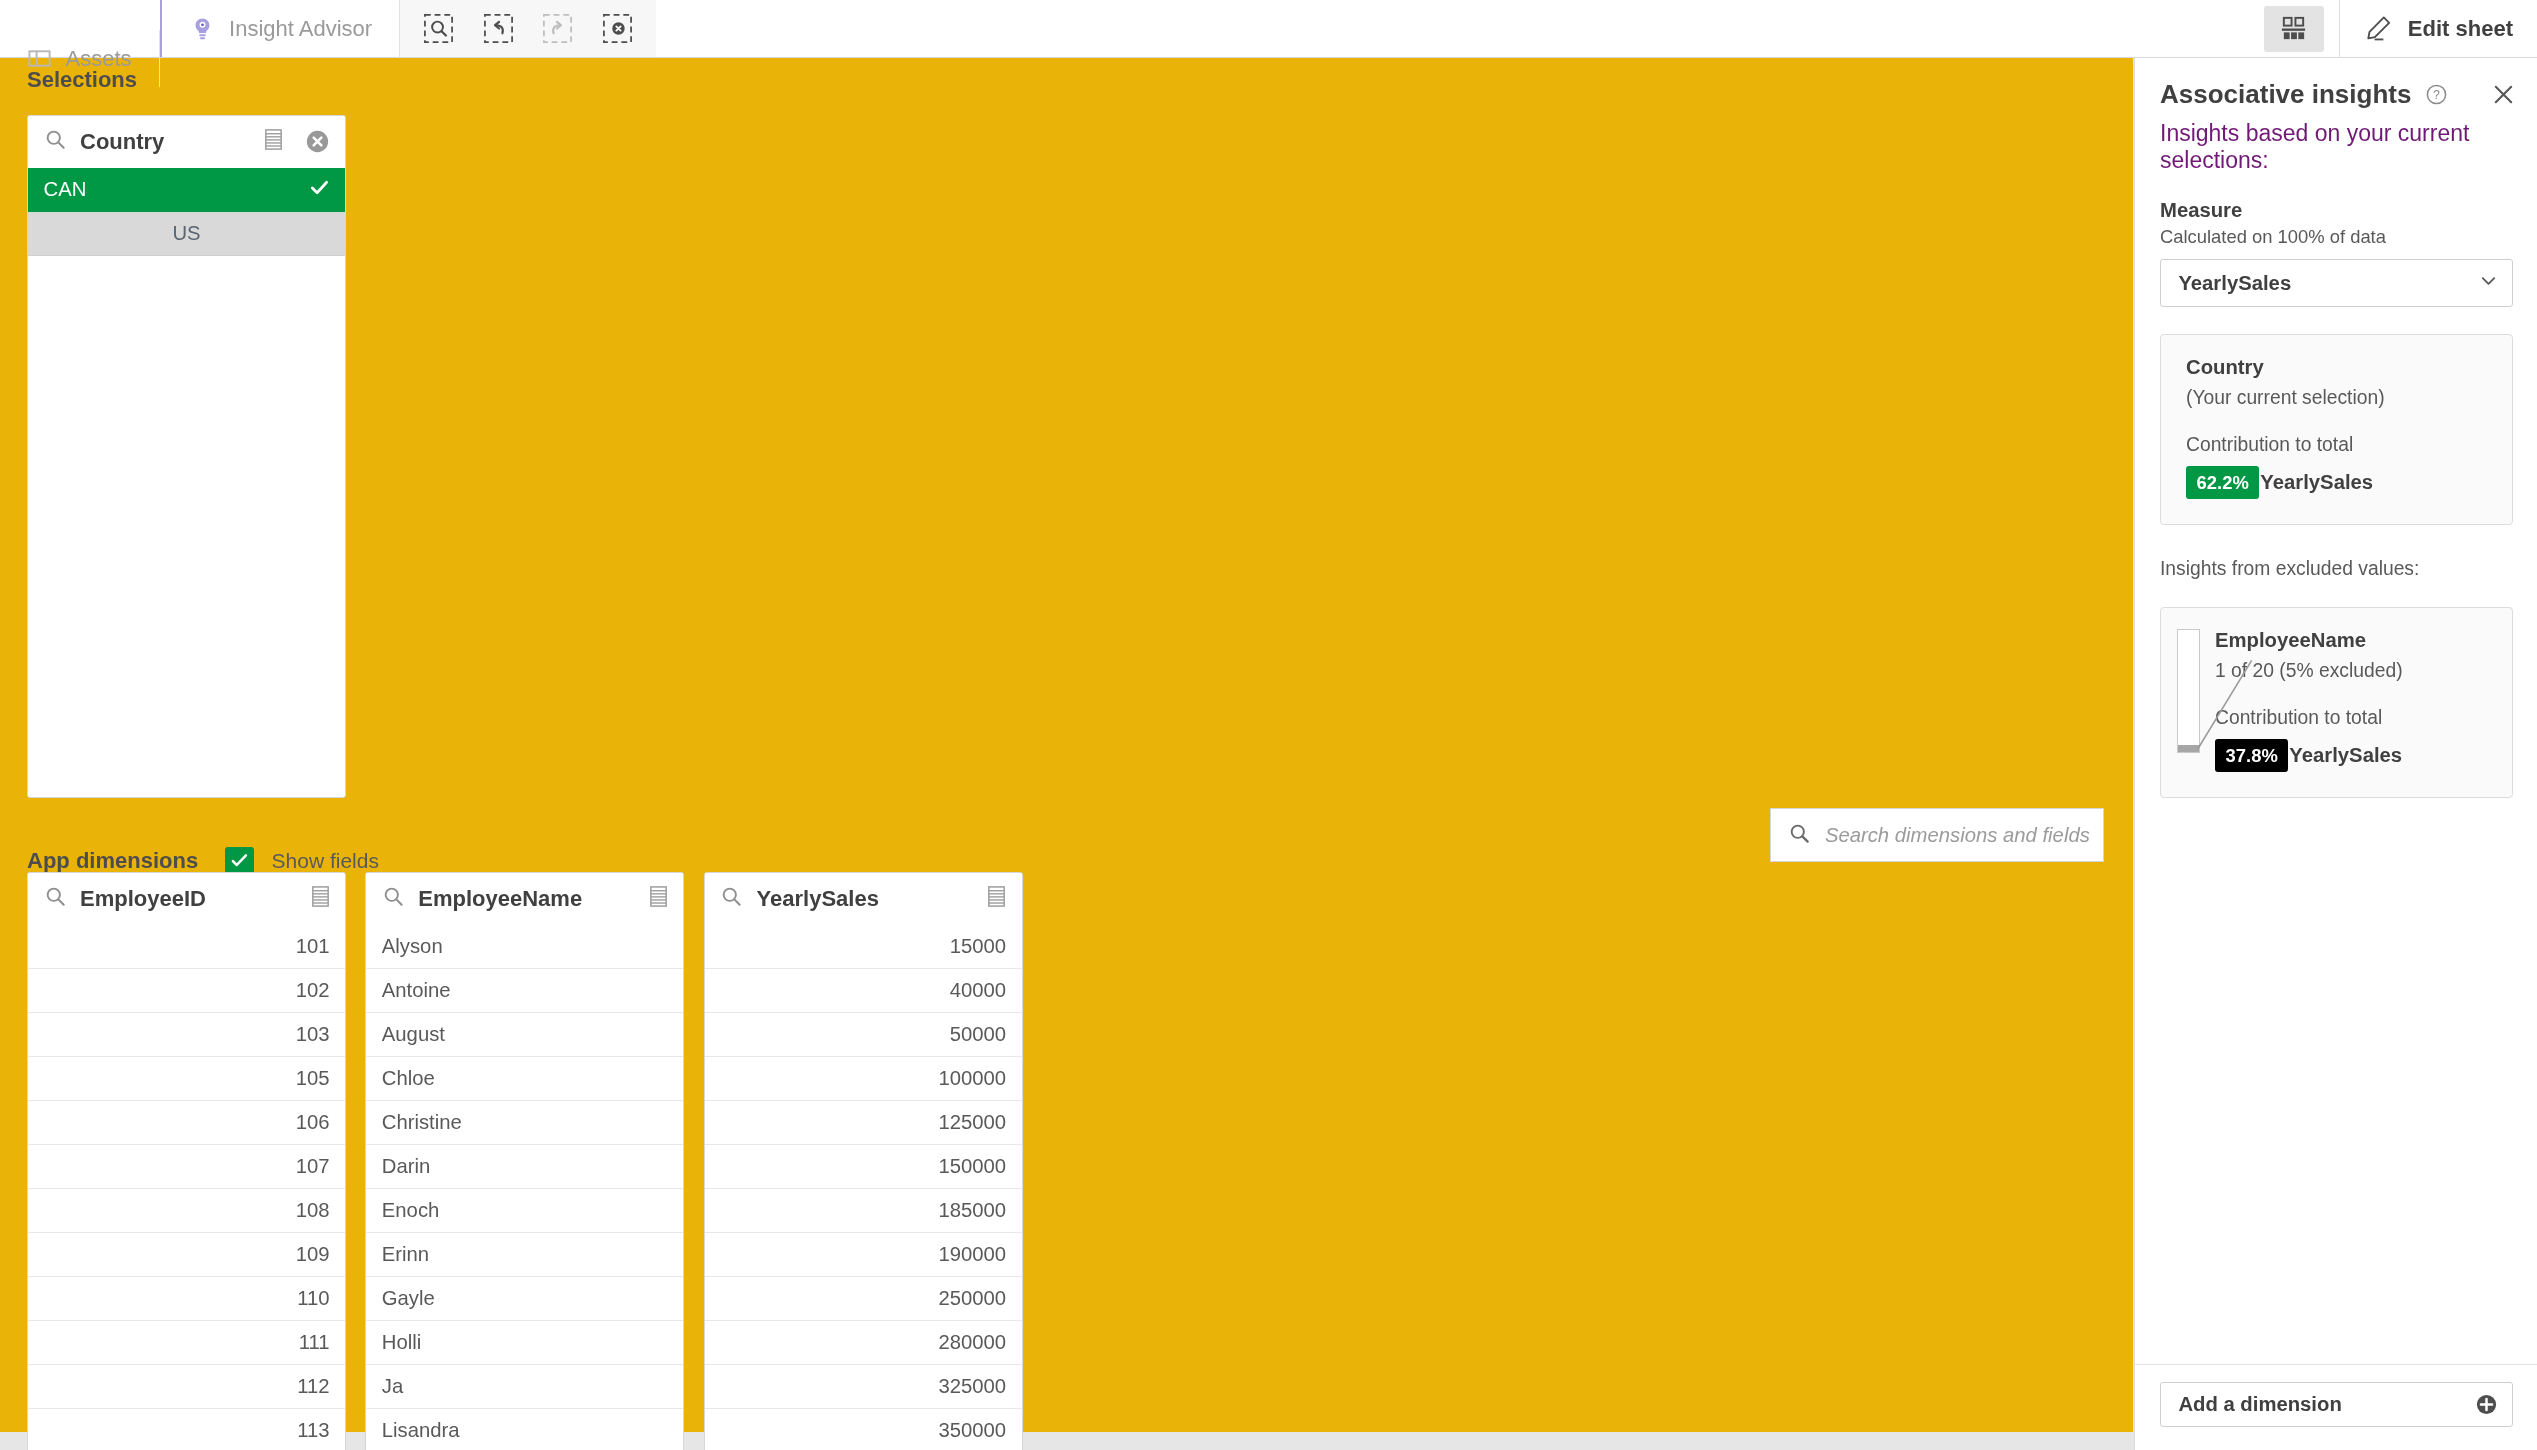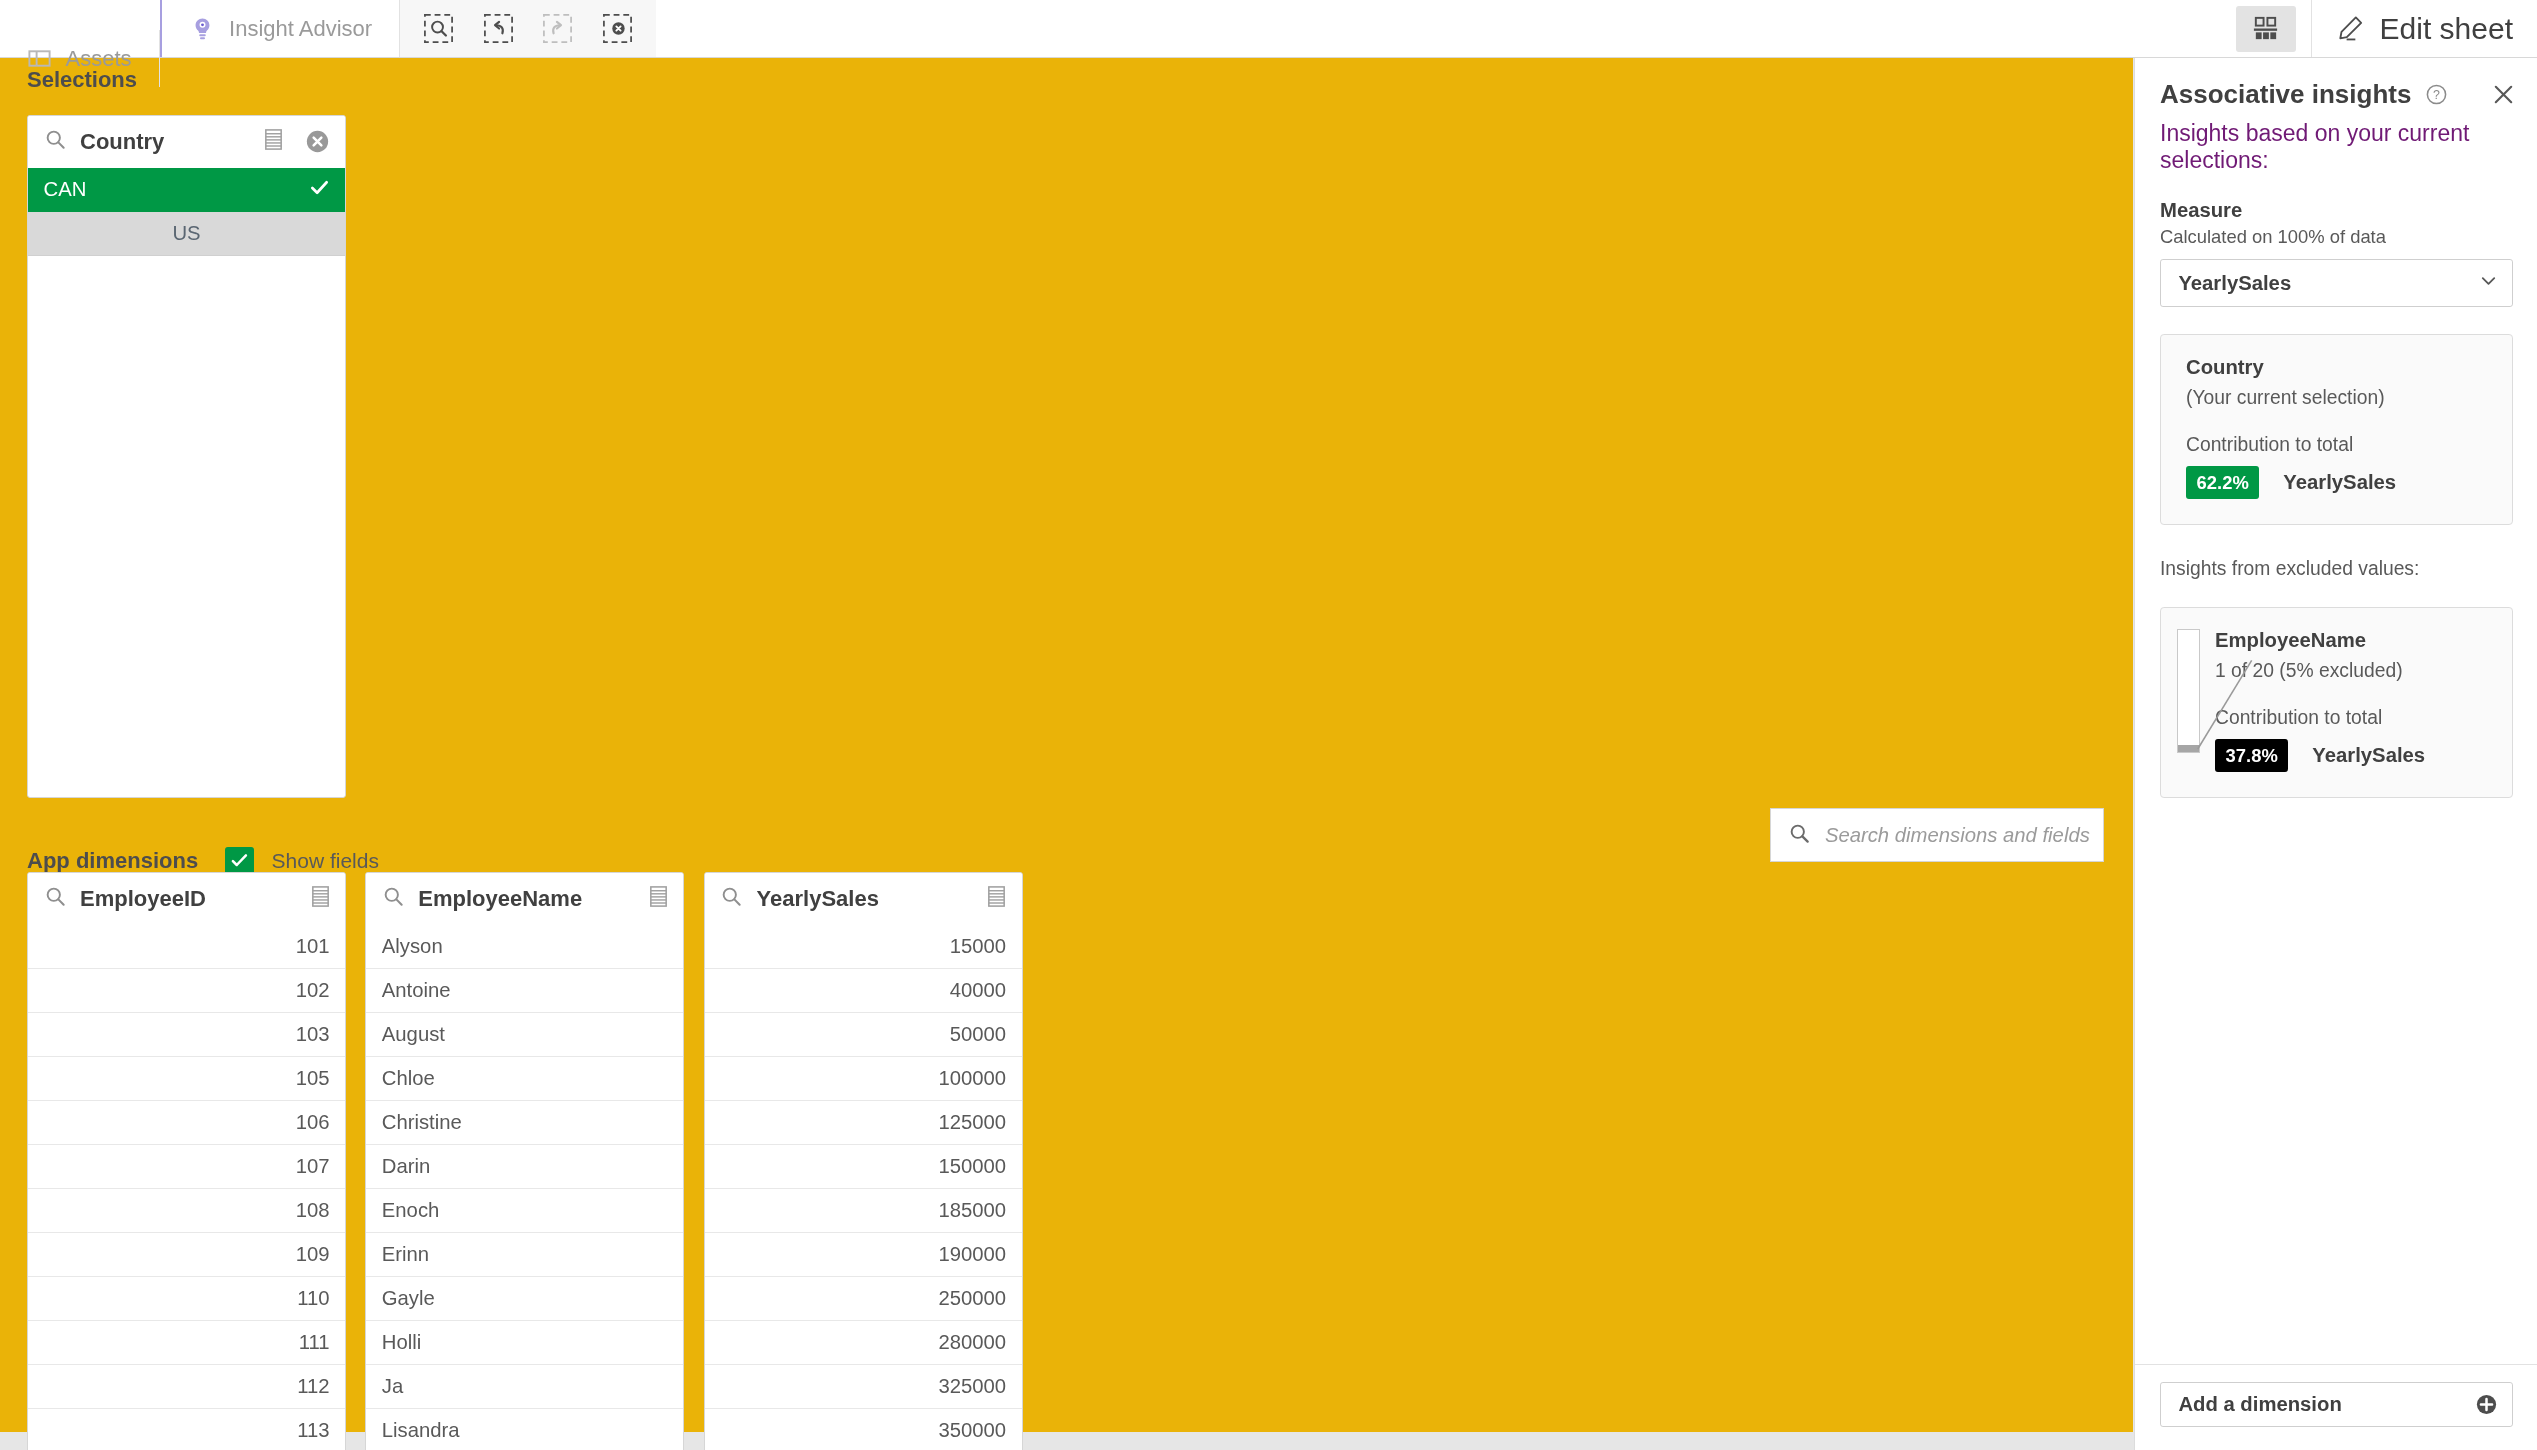--- a/index.html
+++ b/index.html
@@ -81,22 +81,22 @@
     cursor: pointer;
   }
   .tb-divider {
     width: 1px; height: 100%;
     background: #e2e2e2;
   }
   .tb-edit {
     display: flex; align-items: center; gap: 13.5px;
     padding: 0 25px 0 23px;
     height: 100%;
-    font-size: 30px;
-    font-weight: normal;
+    font-size: 22px;
+    font-weight: bold;
     color: #404040;
     cursor: pointer;
     white-space: nowrap;
   }
 
   
   .main {
     position: absolute;
     top: 40px; left: 0;
     width: 2133px;
@@ -277,21 +277,21 @@
     border: 1px solid #dcdcdc;
     border-radius: 3.9px;
     background: #fafafa;
     padding: 21px 21px 25px 25px;
     position: relative;
     cursor: pointer;
   }
   .ic-name { font-size: 20.3px; font-weight: bold; color: #404040; }
   .ic-sub { font-size: 19.3px; color: #595959; margin-top: 7.7px; }
   .ic-contrib { font-size: 19.3px; color: #595959; margin-top: 25px; }
-  .ic-badgerow { display: flex; align-items: center; gap: 24px; margin-top: 9.7px; }
+  .ic-badgerow { display: flex; align-items: center; gap: 1px; margin-top: 9.7px; }
   .badge {
     font-size: 18.4px; font-weight: bold; color: #ffffff;
     padding: 5.8px 10.6px;
     border-radius: 2.9px;
   }
   .badge.green { background: #009845; }
   .badge.purple { background: #000000; }
   .ic-measure { font-size: 20.3px; font-weight: bold; color: #404040; }
 
   .excl-heading { font-size: 19.3px; color: #595959; margin-top: 33px; }

